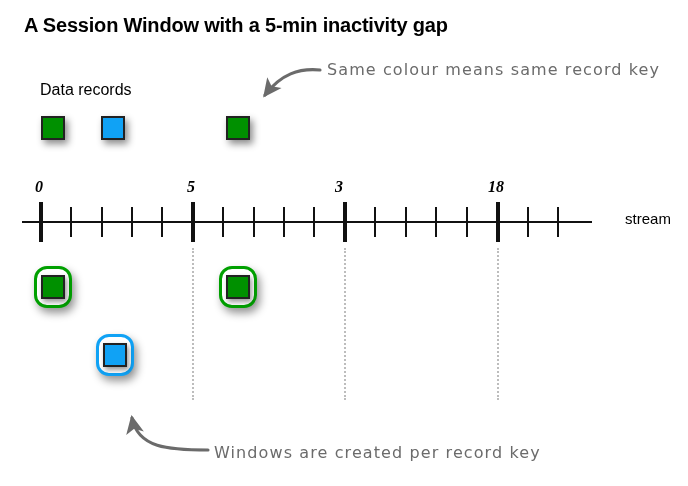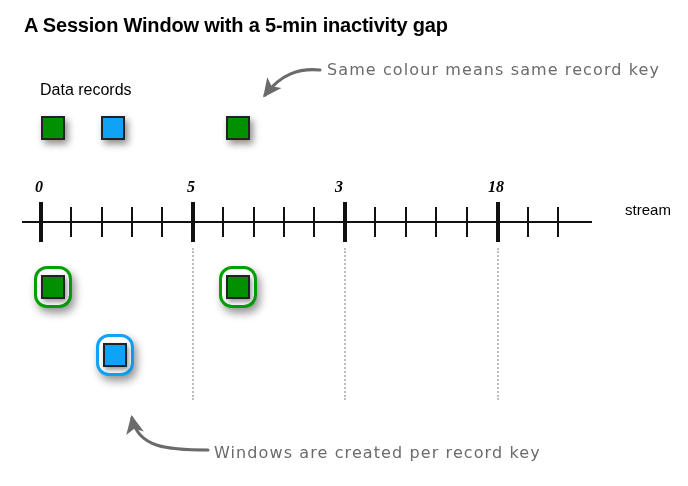--- a/index.html
+++ b/index.html
@@ -20,21 +20,21 @@
   
   .label-plain{
     position:absolute;font-size:16px;color:#000;white-space:nowrap;
   }
   #data-records-label{left:40px;top:81px;}
 
   .axis-caption{
     position:absolute;left:612px;top:200px;
     font-size:15px;color:#000;line-height:20px;text-align:center;width:72px;
   }
-  .axis-caption span{display:block;}
+  .axis-caption span{display:block;margin-top:9px;}
 
   
   .handwriting{
     position:absolute;color:#6b6b6b;white-space:nowrap;
     font-family:"DejaVu Sans", sans-serif;
     font-size:16px;letter-spacing:1.1px;
   }
   #annotation-top-text{left:327px;top:60px;}
   #annotation-bottom-text{left:214px;top:443px;}
 

